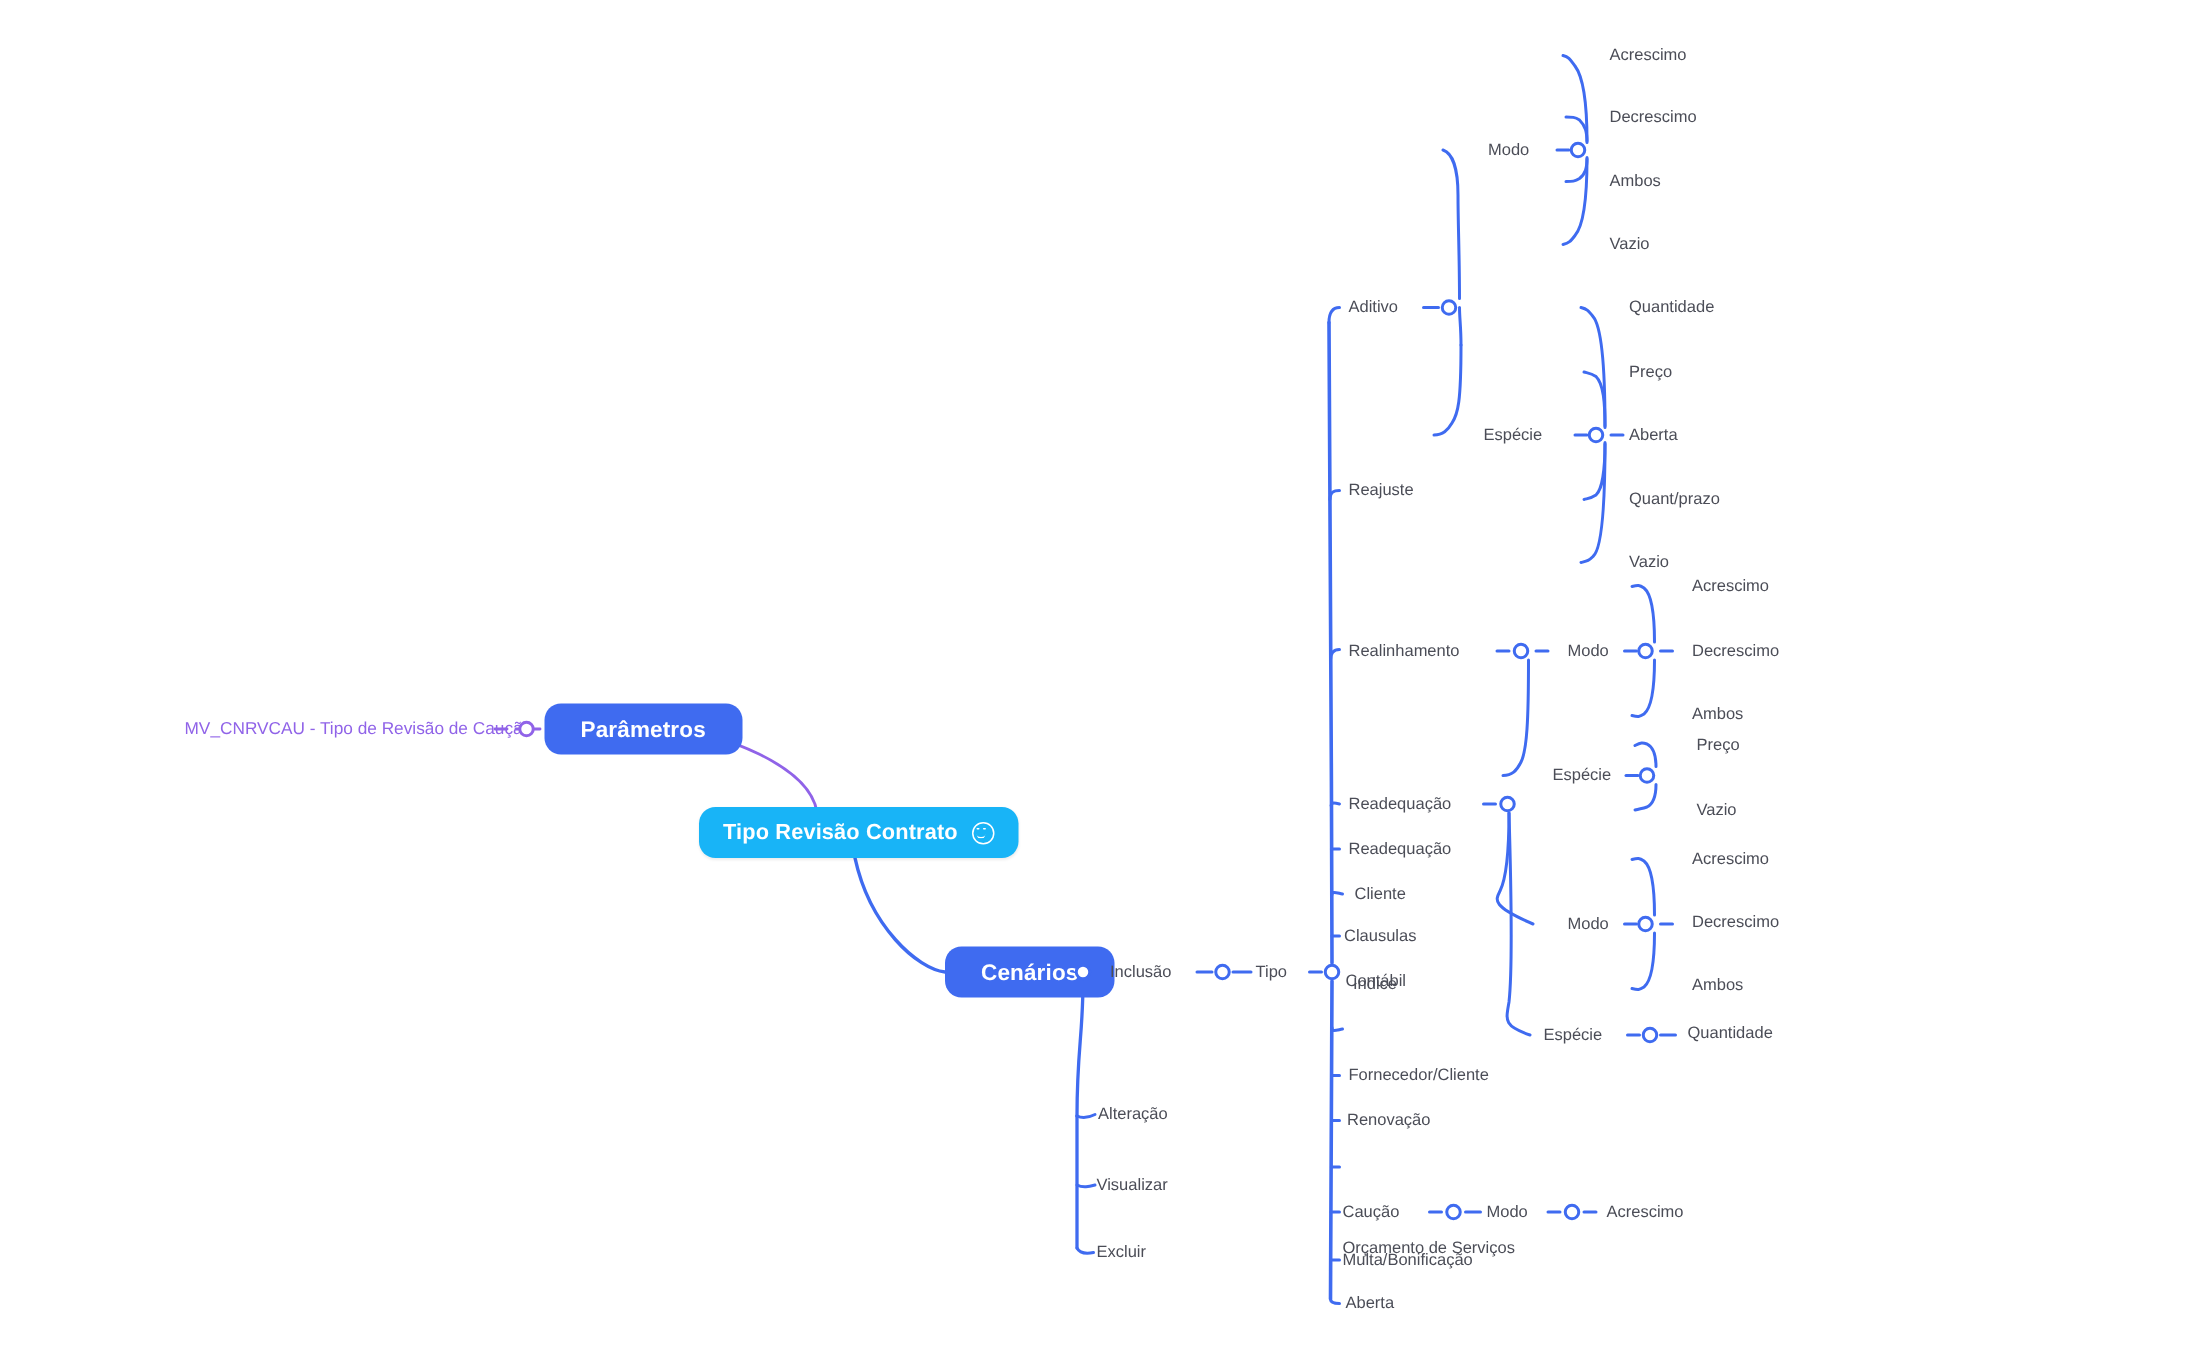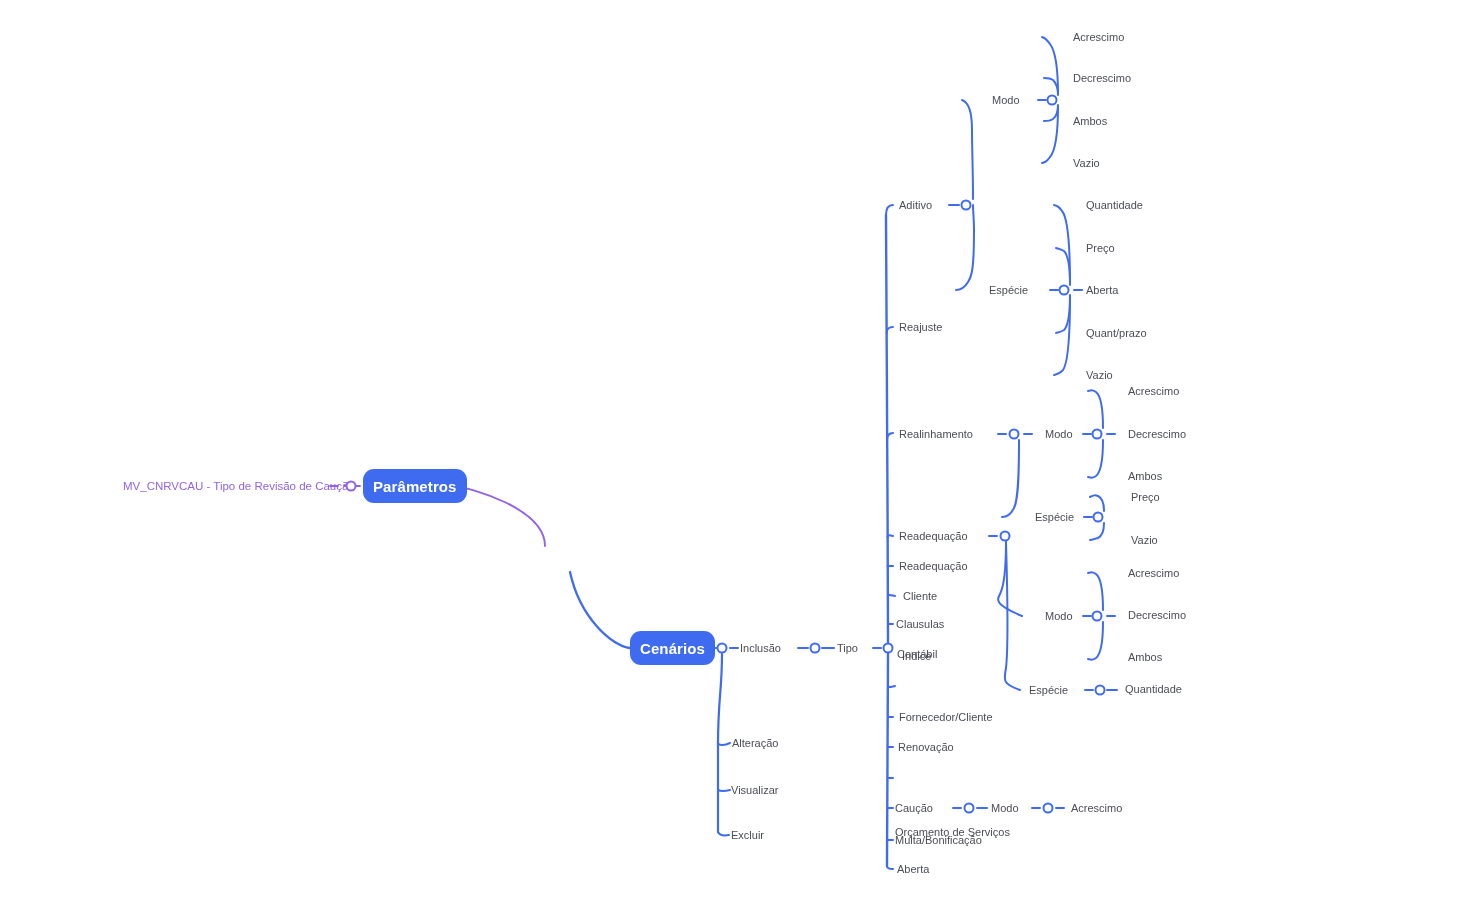--- a/index.html
+++ b/index.html
@@ -35,21 +35,21 @@
   .pill.root{
     background:#18b4f7;
     font-size:14.5px;
     padding:0 16px;
     height:34px;
     box-shadow:0 1px 2px rgba(0,0,0,.08);
   }
   .pill.branch{
     background:#3f6bf0;
     font-size:15px;
-    padding:0 10px;
+    padding:0 24px;
     height:34px;
   }
   .pill .emoji{
     margin-left:9px;
     font-size:12px;
     font-weight:normal;
     display:inline-block;
     width:13px;height:13px;
     border:1.3px solid #ffffff;
     border-radius:50%;
@@ -189,20 +189,24 @@
       <path d="M1056 808 L 1064 808"></path>
     </g>
   </svg>
 
   <div class="param-leaf" style="left:123px;top:486px;">MV_CNRVCAU - Tipo de Revisão de Caução</div>
   <div class="dot purple" style="left:351px;top:486px;"></div>
   <div class="pill branch" style="left:363px;top:486px;">
     <span>Parâmetros</span>
   </div>
 
+  <div class="pill root" style="left:466px;top:555px;">
+    <span>Tipo Revisão Contrato</span>
+    <span class="emoji"></span>
+  </div>
 
   <div class="pill branch" style="left:630px;top:648px;">
     <span>Cenários</span>
   </div>
   <div class="dot" style="left:722px;top:648px;"></div>
 
   <div class="leaf" style="left:740px;top:648px;">Inclusão</div>
   <div class="leaf" style="left:732px;top:743px;">Alteração</div>
   <div class="leaf" style="left:731px;top:790px;text-align:center;">Visualizar</div>
   <div class="leaf" style="left:731px;top:835px;">Excluir</div>

